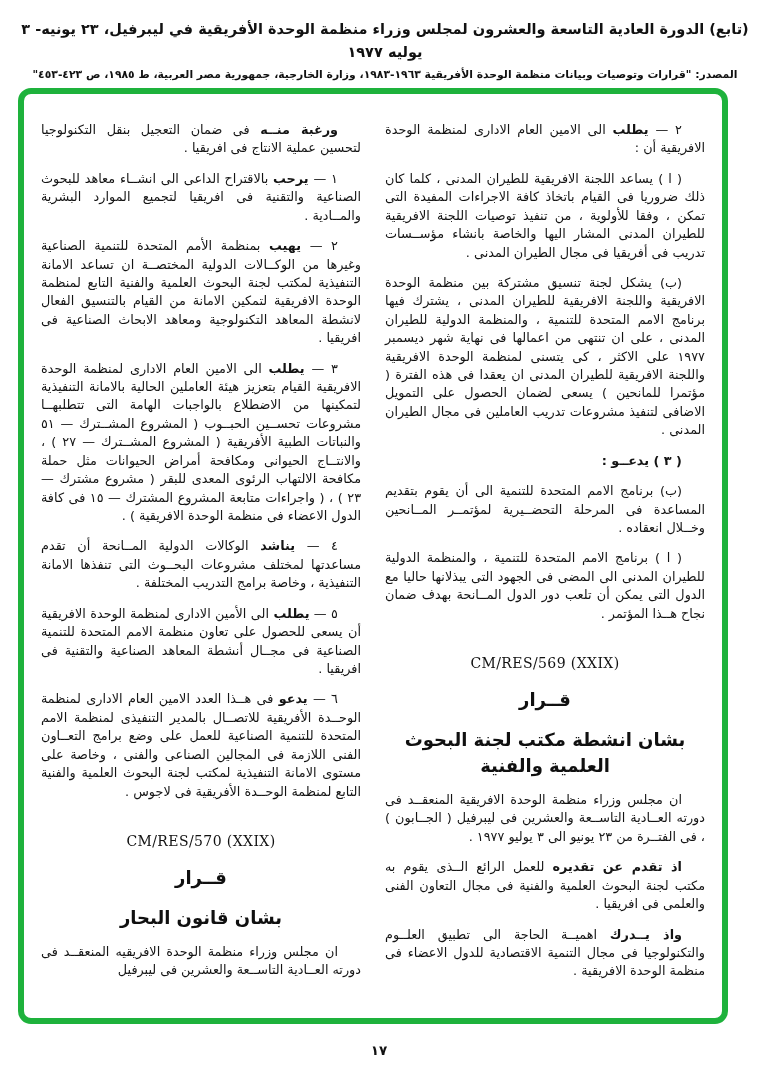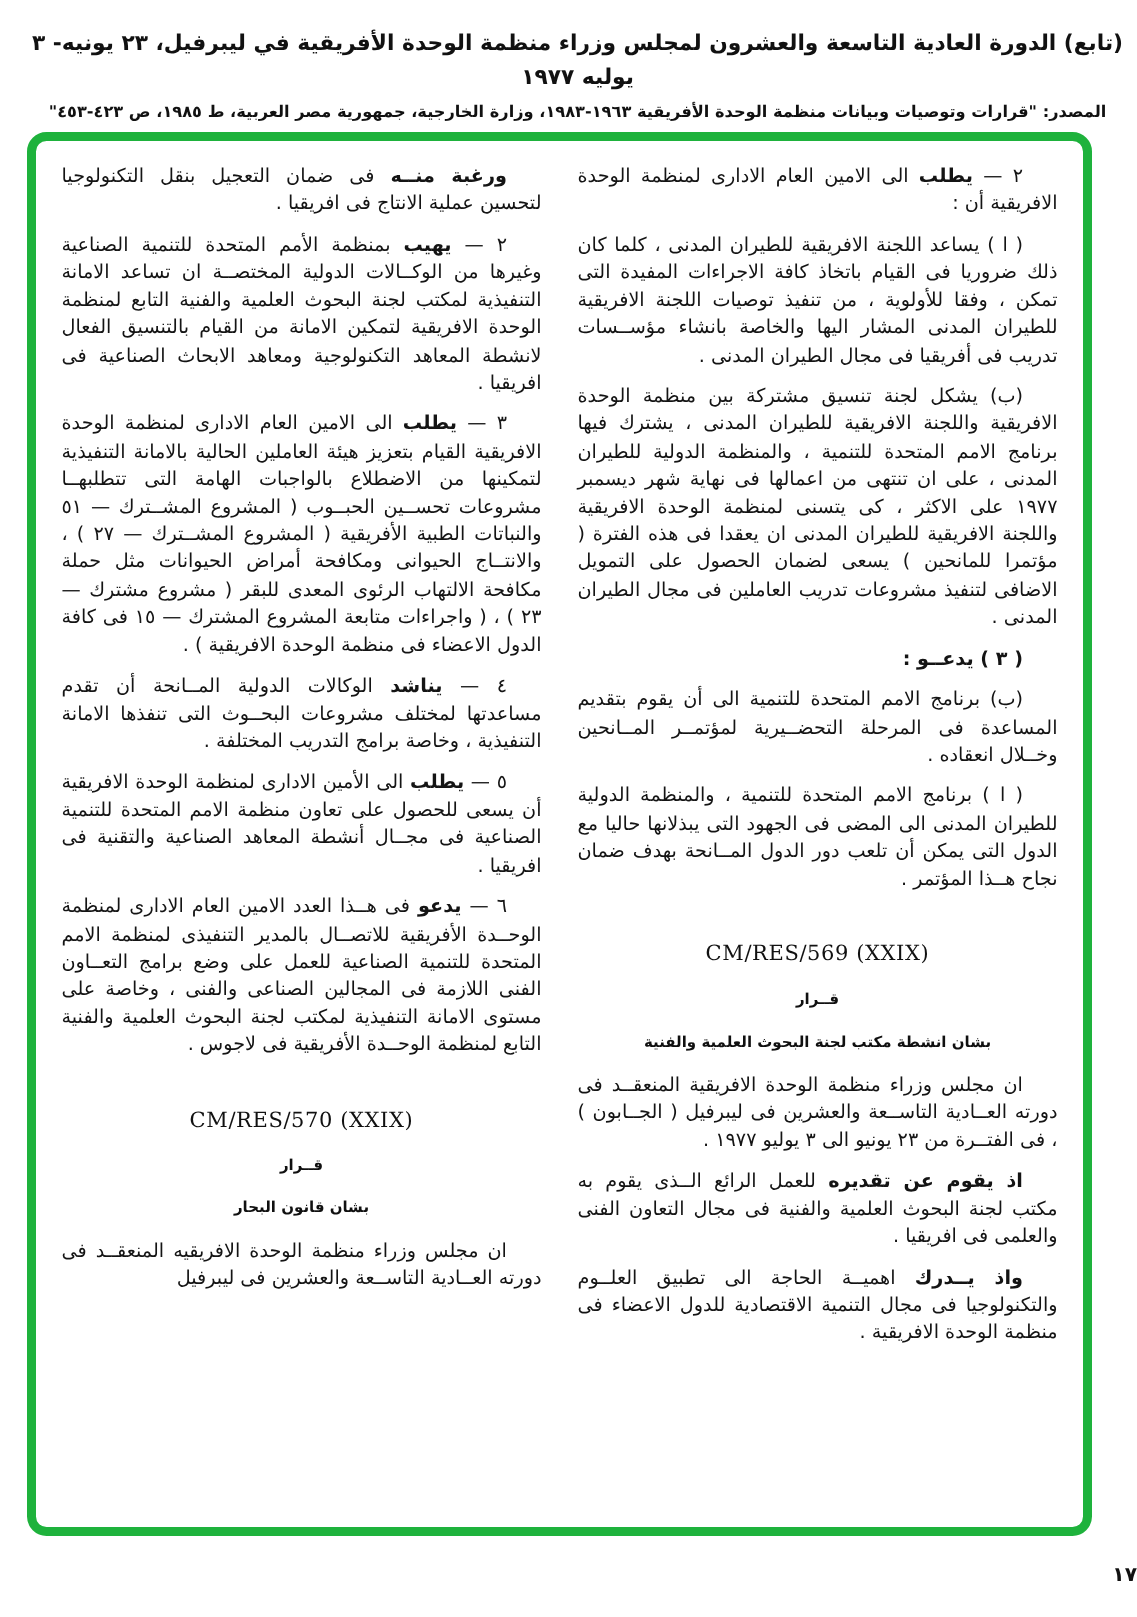--- a/index.html
+++ b/index.html
@@ -25,36 +25,36 @@
     box-sizing:border-box;
   }
   .columns{
     direction:rtl;display:flex;gap:24px;
     padding:15px 17px 10px 17px;height:100%;box-sizing:border-box;
   }
   .col{
     flex:1 1 0;direction:rtl;text-align:justify;
     font-size:12.8px;line-height:1.44;color:#141414;
   }
-  .blk{margin:0 0 9px 0;}
+  .blk{margin:12px 0 9px 0;}
   .blk-p{text-indent:1.8em;}
   .blk .b{font-weight:bold;}
   .blk-code{
     direction:ltr;text-align:center;text-indent:0;
     font-family:"DejaVu Serif","Liberation Serif",serif;
     font-size:14px;letter-spacing:0.4px;
     margin:30px 0 8px 0;color:#111;
   }
   .blk-center{
     text-align:center;text-indent:0;font-weight:bold;
-    font-size:10px;margin:14px 0 12px 0;color:#101010;
+    font-size:18px;margin:14px 0 12px 0;color:#101010;
   }
   .page-number{
     position:absolute;left:0;right:0;top:1042px;
-    font-size:13.5px;font-weight:bold;color:#111;
+    text-align:center;font-size:13.5px;font-weight:bold;color:#111;
     direction:rtl;
   }
 </style>
 </head>
 <body>
 
 <div class="page-header">
   <div class="header-title">(تابع) الدورة العادية التاسعة والعشرون لمجلس وزراء منظمة الوحدة الأفريقية في ليبرفيل، ٢٣ يونيه- ٣ يوليه ١٩٧٧</div>
   <div class="header-source">المصدر: "قرارات وتوصيات وبيانات منظمة الوحدة الأفريقية ١٩٦٣-١٩٨٣، وزارة الخارجية، جمهورية مصر العربية، ط ١٩٨٥، ص ٤٢٣-٤٥٣"</div>
 </div>
@@ -65,25 +65,26 @@
         <div class="blk blk-p"><span>٢ — </span><span class="b">يطلب</span><span> الى الامين العام الادارى لمنظمة الوحدة الافريقية أن :</span></div>
         <div class="blk blk-p"><span>( ا ) يساعد اللجنة الافريقية للطيران المدنى ، كلما كان ذلك ضروريا فى القيام باتخاذ كافة الاجراءات المفيدة التى تمكن ، وفقا للأولوية ، من تنفيذ توصيات اللجنة الافريقية للطيران المدنى المشار اليها والخاصة بانشاء مؤســسات تدريب فى أفريقيا فى مجال الطيران المدنى .</span></div>
         <div class="blk blk-p"><span>(ب) يشكل لجنة تنسيق مشتركة بين منظمة الوحدة الافريقية واللجنة الافريقية للطيران المدنى ، يشترك فيها برنامج الامم المتحدة للتنمية ، والمنظمة الدولية للطيران المدنى ، على ان تنتهى من اعمالها فى نهاية شهر ديسمبر ١٩٧٧ على الاكثر ، كى يتسنى لمنظمة الوحدة الافريقية واللجنة الافريقية للطيران المدنى ان يعقدا فى هذه الفترة ( مؤتمرا للمانحين ) يسعى لضمان الحصول على التمويل الاضافى لتنفيذ مشروعات تدريب العاملين فى مجال الطيران المدنى .</span></div>
         <div class="blk blk-p"><span class="b">( ٣ ) </span><span class="b">يدعــو</span><span class="b"> :</span></div>
         <div class="blk blk-p"><span>(ب) برنامج الامم المتحدة للتنمية الى أن يقوم بتقديم المساعدة فى المرحلة التحضــيرية لمؤتمــر المــانحين وخــلال انعقاده .</span></div>
         <div class="blk blk-p"><span>( ا ) برنامج الامم المتحدة للتنمية ، والمنظمة الدولية للطيران المدنى الى المضى فى الجهود التى يبذلانها حاليا مع الدول التى يمكن أن تلعب دور الدول المــانحة بهدف ضمان نجاح هــذا المؤتمر .</span></div>
         <div class="blk blk-code">CM/RES/569 (XXIX)</div>
         <div class="blk blk-center">قــرار</div>
         <div class="blk blk-center">بشان انشطة مكتب لجنة البحوث العلمية والفنية</div>
         <div class="blk blk-p"><span>ان مجلس وزراء منظمة الوحدة الافريقية المنعقــد فى دورته العــادية التاســعة والعشرين فى ليبرفيل ( الجــابون ) ، فى الفتــرة من ٢٣ يونيو الى ٣ يوليو ١٩٧٧ .</span></div>
-        <div class="blk blk-p"><span class="b">اذ يقوم عن تقديره</span><span> للعمل الرائع الــذى يقوم به مكتب لجنة البحوث العلمية والفنية فى مجال التعاون الفنى والعلمى فى افريقيا .</span></div>
+        <div class="blk blk-p"><span class="b">اذ تقدم عن تقديره</span><span> للعمل الرائع الــذى يقوم به مكتب لجنة البحوث العلمية والفنية فى مجال التعاون الفنى والعلمى فى افريقيا .</span></div>
         <div class="blk blk-p"><span class="b">واذ يــدرك</span><span> اهميــة الحاجة الى تطبيق العلــوم والتكنولوجيا فى مجال التنمية الاقتصادية للدول الاعضاء فى منظمة الوحدة الافريقية .</span></div>
       </div>
     <div class="col">
         <div class="blk blk-p"><span class="b">ورغبة منــه</span><span> فى ضمان التعجيل بنقل التكنولوجيا لتحسين عملية الانتاج فى افريقيا .</span></div>
+        <div class="blk blk-p"><span>١ — </span><span class="b">يرحب</span><span> بالاقتراح الداعى الى انشــاء معاهد للبحوث الصناعية والتقنية فى افريقيا لتجميع الموارد البشرية والمــادية .</span></div>
         <div class="blk blk-p"><span>٢ — </span><span class="b">يهيب</span><span> بمنظمة الأمم المتحدة للتنمية الصناعية وغيرها من الوكــالات الدولية المختصــة ان تساعد الامانة التنفيذية لمكتب لجنة البحوث العلمية والفنية التابع لمنظمة الوحدة الافريقية لتمكين الامانة من القيام بالتنسيق الفعال لانشطة المعاهد التكنولوجية ومعاهد الابحاث الصناعية فى افريقيا .</span></div>
         <div class="blk blk-p"><span>٣ — </span><span class="b">يطلب</span><span> الى الامين العام الادارى لمنظمة الوحدة الافريقية القيام بتعزيز هيئة العاملين الحالية بالامانة التنفيذية لتمكينها من الاضطلاع بالواجبات الهامة التى تتطلبهــا مشروعات تحســين الحبــوب ( المشروع المشــترك — ٥١ والنباتات الطبية الأفريقية ( المشروع المشــترك — ٢٧ ) ، والانتــاج الحيوانى ومكافحة أمراض الحيوانات مثل حملة مكافحة الالتهاب الرئوى المعدى للبقر ( مشروع مشترك — ٢٣ ) ، ( واجراءات متابعة المشروع المشترك — ١٥ فى كافة الدول الاعضاء فى منظمة الوحدة الافريقية ) .</span></div>
         <div class="blk blk-p"><span>٤ — </span><span class="b">يناشد</span><span> الوكالات الدولية المــانحة أن تقدم مساعدتها لمختلف مشروعات البحــوث التى تنفذها الامانة التنفيذية ، وخاصة برامج التدريب المختلفة .</span></div>
         <div class="blk blk-p"><span>٥ — </span><span class="b">يطلب</span><span> الى الأمين الادارى لمنظمة الوحدة الافريقية أن يسعى للحصول على تعاون منظمة الامم المتحدة للتنمية الصناعية فى مجــال أنشطة المعاهد الصناعية والتقنية فى افريقيا .</span></div>
         <div class="blk blk-p"><span>٦ — </span><span class="b">يدعو</span><span> فى هــذا العدد الامين العام الادارى لمنظمة الوحــدة الأفريقية للاتصــال بالمدير التنفيذى لمنظمة الامم المتحدة للتنمية الصناعية للعمل على وضع برامج التعــاون الفنى اللازمة فى المجالين الصناعى والفنى ، وخاصة على مستوى الامانة التنفيذية لمكتب لجنة البحوث العلمية والفنية التابع لمنظمة الوحــدة الأفريقية فى لاجوس .</span></div>
         <div class="blk blk-code">CM/RES/570 (XXIX)</div>
         <div class="blk blk-center">قــرار</div>
         <div class="blk blk-center">بشان قانون البحار</div>
         <div class="blk blk-p"><span>ان مجلس وزراء منظمة الوحدة الافريقيه المنعقــد فى دورته العــادية التاســعة والعشرين فى ليبرفيل</span></div>
       </div>

